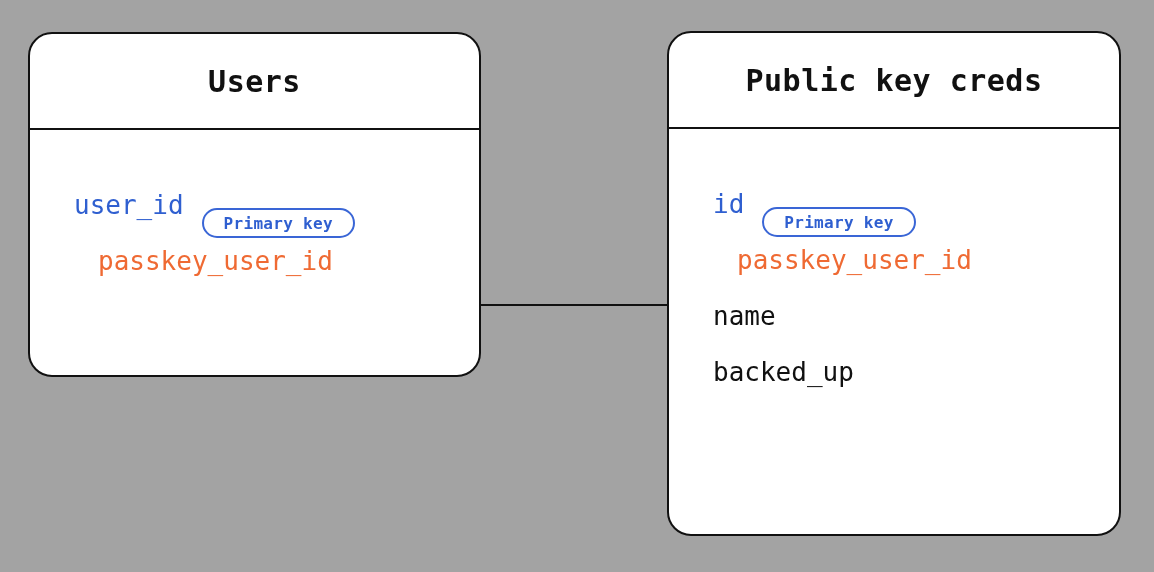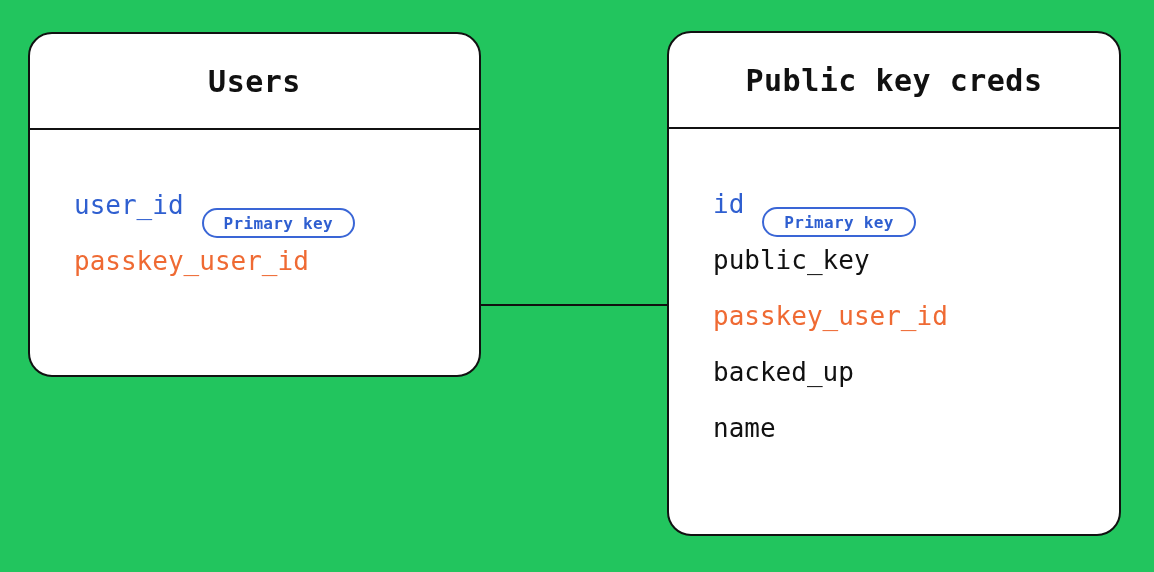--- a/index.html
+++ b/index.html
@@ -7,21 +7,21 @@
     padding: 0;
     background: #ffffff;
   }
   body {
     font-family: "DejaVu Sans Mono", monospace;
   }
   #canvas {
     position: relative;
     width: 1154px;
     height: 572px;
-    background: #22c55e;
+    background: #a3a3a3;
     overflow: hidden;
   }
 
   
   .entity {
     position: absolute;
     box-sizing: border-box;
     background: #ffffff;
     border: 2px solid #111111;
     border-radius: 24px;
@@ -86,20 +86,21 @@
     font-family: "DejaVu Sans Mono", monospace;
     font-size: 26px;
     line-height: 1;
     color: #111111;
   }
   .field-name.key {
     color: #2f5fd0;
   }
   .field-name.fk {
     color: #ef6a33;
+    margin-left: 24px;
   }
 
   .pk-badge {
     margin-left: 18px;
     display: inline-flex;
     align-items: center;
     justify-content: center;
     height: 30px;
     padding: 0 20px;
     box-sizing: border-box;
@@ -152,33 +153,30 @@
   <div class="entity" id="entity-pkc">
     <div class="entity-title">Public key creds</div>
     <div class="entity-divider"></div>
     <div class="entity-fields">
 
       <div class="field-row">
         <span class="field-name key">id</span>
         <span class="pk-badge">Primary key</span>
       </div>
 
-      <div class="field-row">
-        <span class="field-name">public_key</span>
-      </div>
 
       <div class="field-row">
         <span class="field-name fk">passkey_user_id</span>
       </div>
 
       <div class="field-row">
-        <span class="field-name">backed_up</span>
+        <span class="field-name">name</span>
       </div>
 
       <div class="field-row">
-        <span class="field-name">name</span>
+        <span class="field-name">backed_up</span>
       </div>
 
 
     </div>
   </div>
 
 </div>
 
 </body></html>

